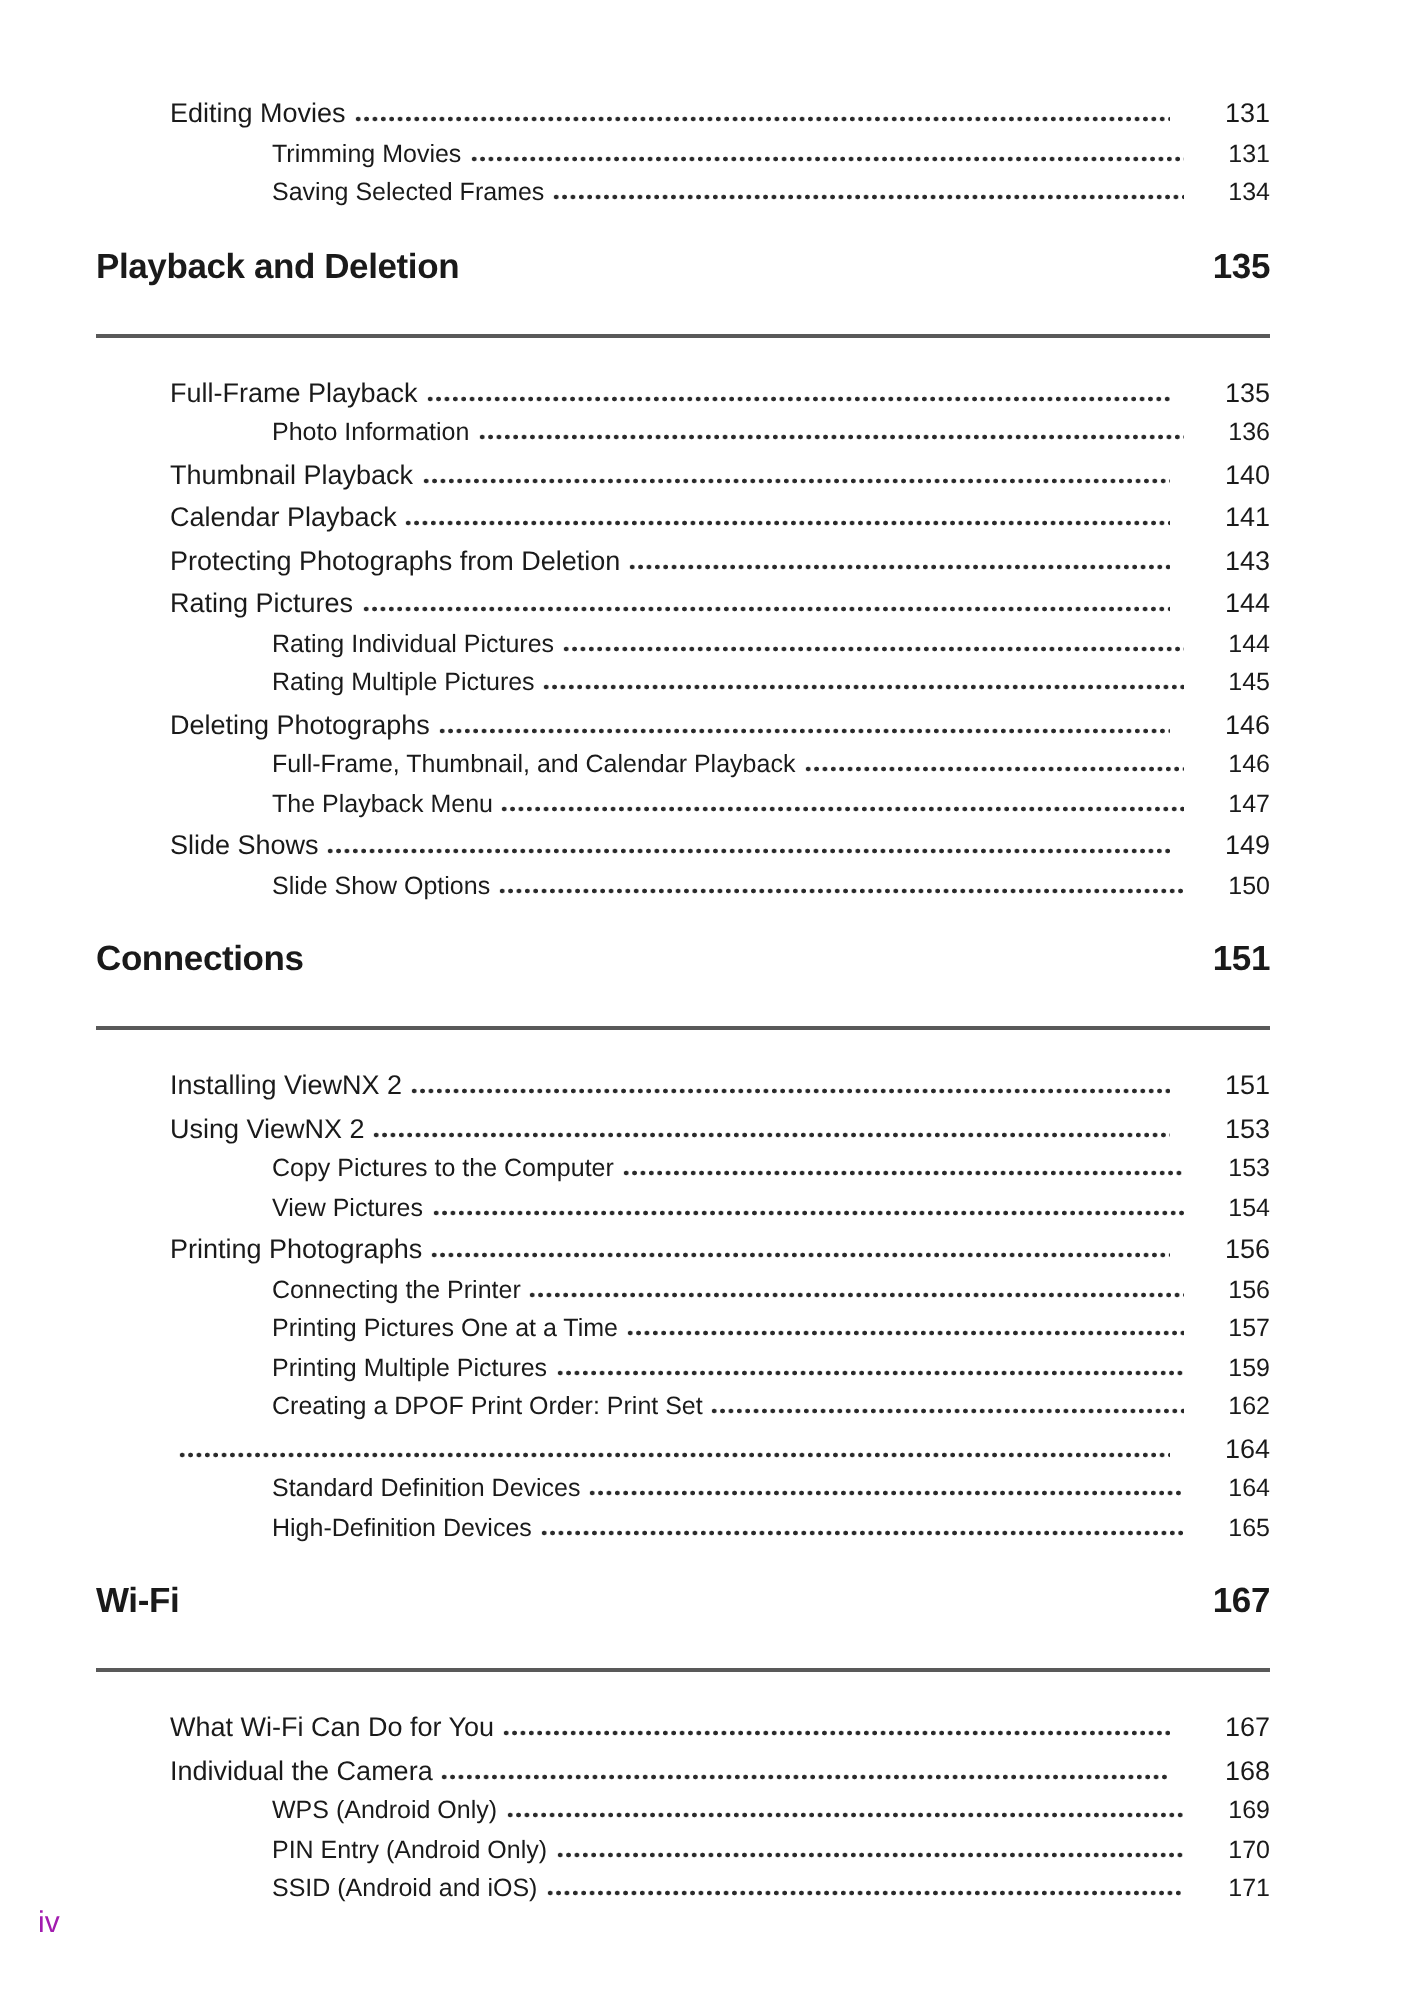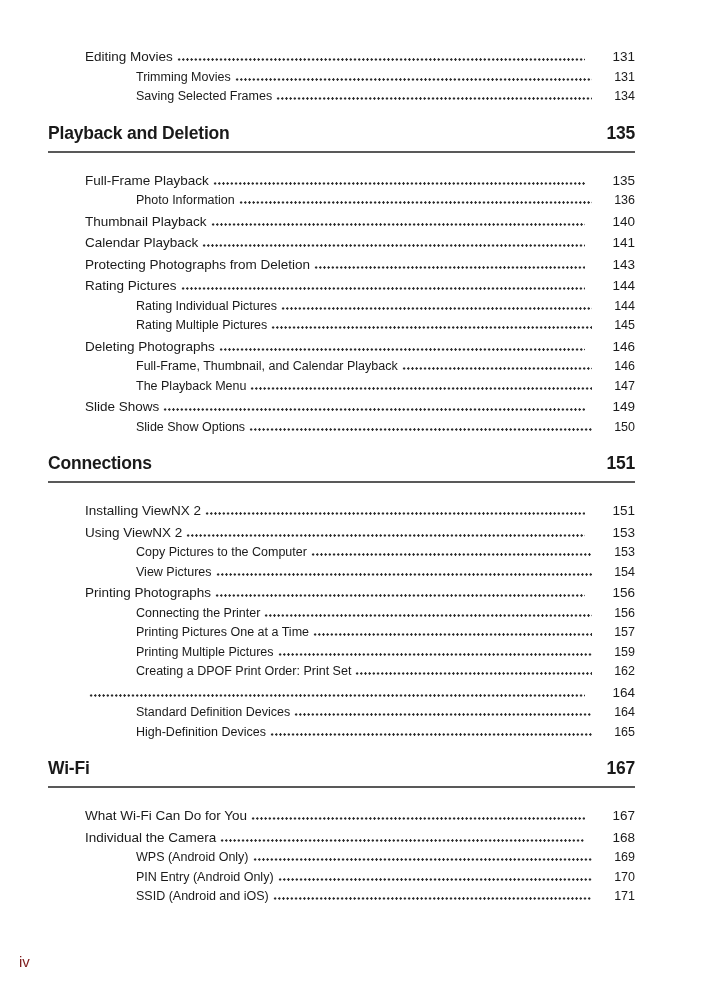--- a/index.html
+++ b/index.html
@@ -26,21 +26,21 @@
   
   .section-header {
     display: flex;
     align-items: baseline;
     justify-content: space-between;
     font-weight: 700;
     font-size: 17.5px;
     line-height: 23px;
     letter-spacing: -0.2px;
     border-bottom: 2px solid #595959;
-    padding-bottom: 6px;
+    padding-bottom: 22px;
     margin-top: 15px;
     margin-bottom: 17px;
     cursor: pointer;
   }
   .sec-title { white-space: nowrap; }
   .sec-page  { white-space: nowrap; }
   
   .row {
     display: flex;
     align-items: baseline;
@@ -71,21 +71,21 @@
   }
   .row.lvl1 .leader { margin: 0 6px 1px 4px; }
   .row.lvl2 .leader { margin: 0 1px 1px 4px; }
   
   .page-footer {
     position: absolute;
     left: 19px;
     bottom: 30px;
     font-size: 15px;
     line-height: 16px;
-    color: #7f1d1d;
+    color: #a21caf;
   }
 </style>
 </head>
 <body>
 
 <div class="doc-page">
   <div class="toc-body" id="toc-root">
       <div class="row lvl1">
         <span class="label">Editing Movies</span>
         <span class="leader"></span>

